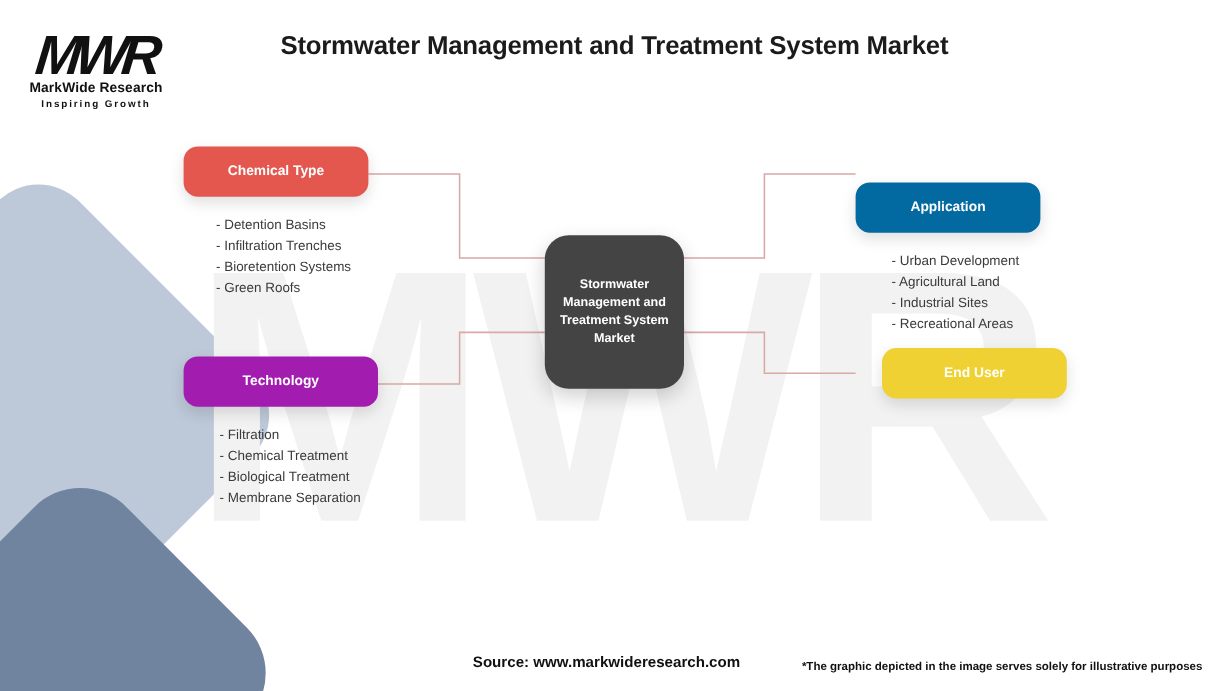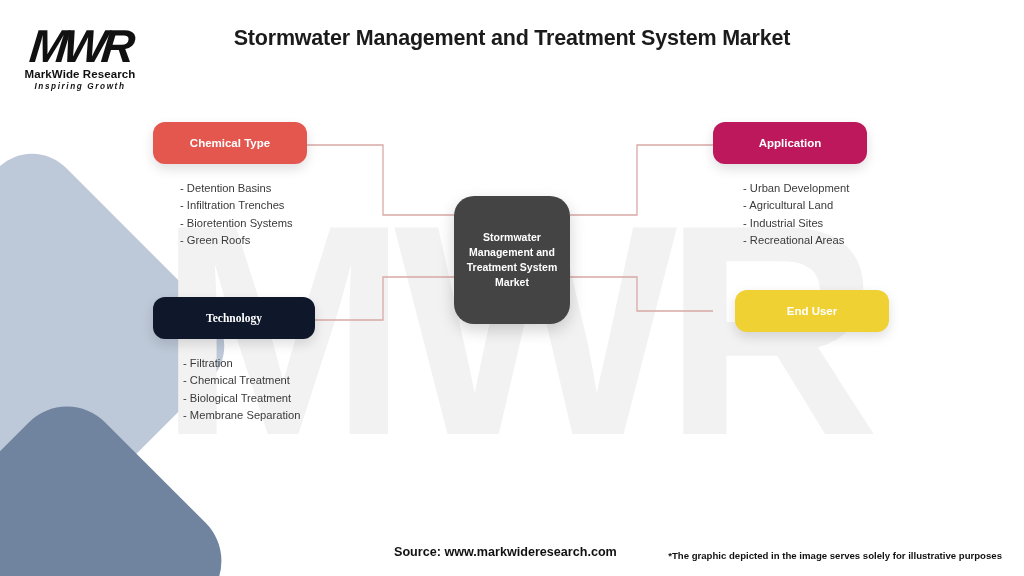--- a/index.html
+++ b/index.html
@@ -71,21 +71,20 @@
     font-size:11.5px;
     font-weight:700;
     letter-spacing:.1px;
     margin-top:0;
   }
   .logo-tag{
     font-size:8.2px;
     font-weight:600;
     letter-spacing:1.6px;
     margin-top:2px;
-    font-style:italic;
   }
 
   
   .title{
     position:absolute;
     left:0; right:0; top:26px;
     text-align:center;
     font-size:21.5px;
     font-weight:700;
     color:#1b1b1b;
@@ -120,22 +119,22 @@
   .chip{
     border-radius:12px;
     height:42px;
     display:flex;align-items:center;justify-content:center;
     color:#ffffff;
     font-size:11.5px;
     font-weight:700;
     box-shadow:0 5px 12px rgba(0,0,0,.13);
   }
   .chip-red{background:#e4574f;}
-  .chip-green{background:#0f172a;font-family:Liberation Serif, serif;}
-  .chip-purple{background:#be185d;}
+  .chip-green{background:#a21caf;}
+  .chip-purple{background:#0369a1;margin-top:30px;}
   .chip-yellow{background:#efd134;}
 
   .items{
     margin-top:16px;
     list-style:none;
     padding:0;
   }
   .items li{
     font-size:11.2px;
     color:#3a3a3a;

